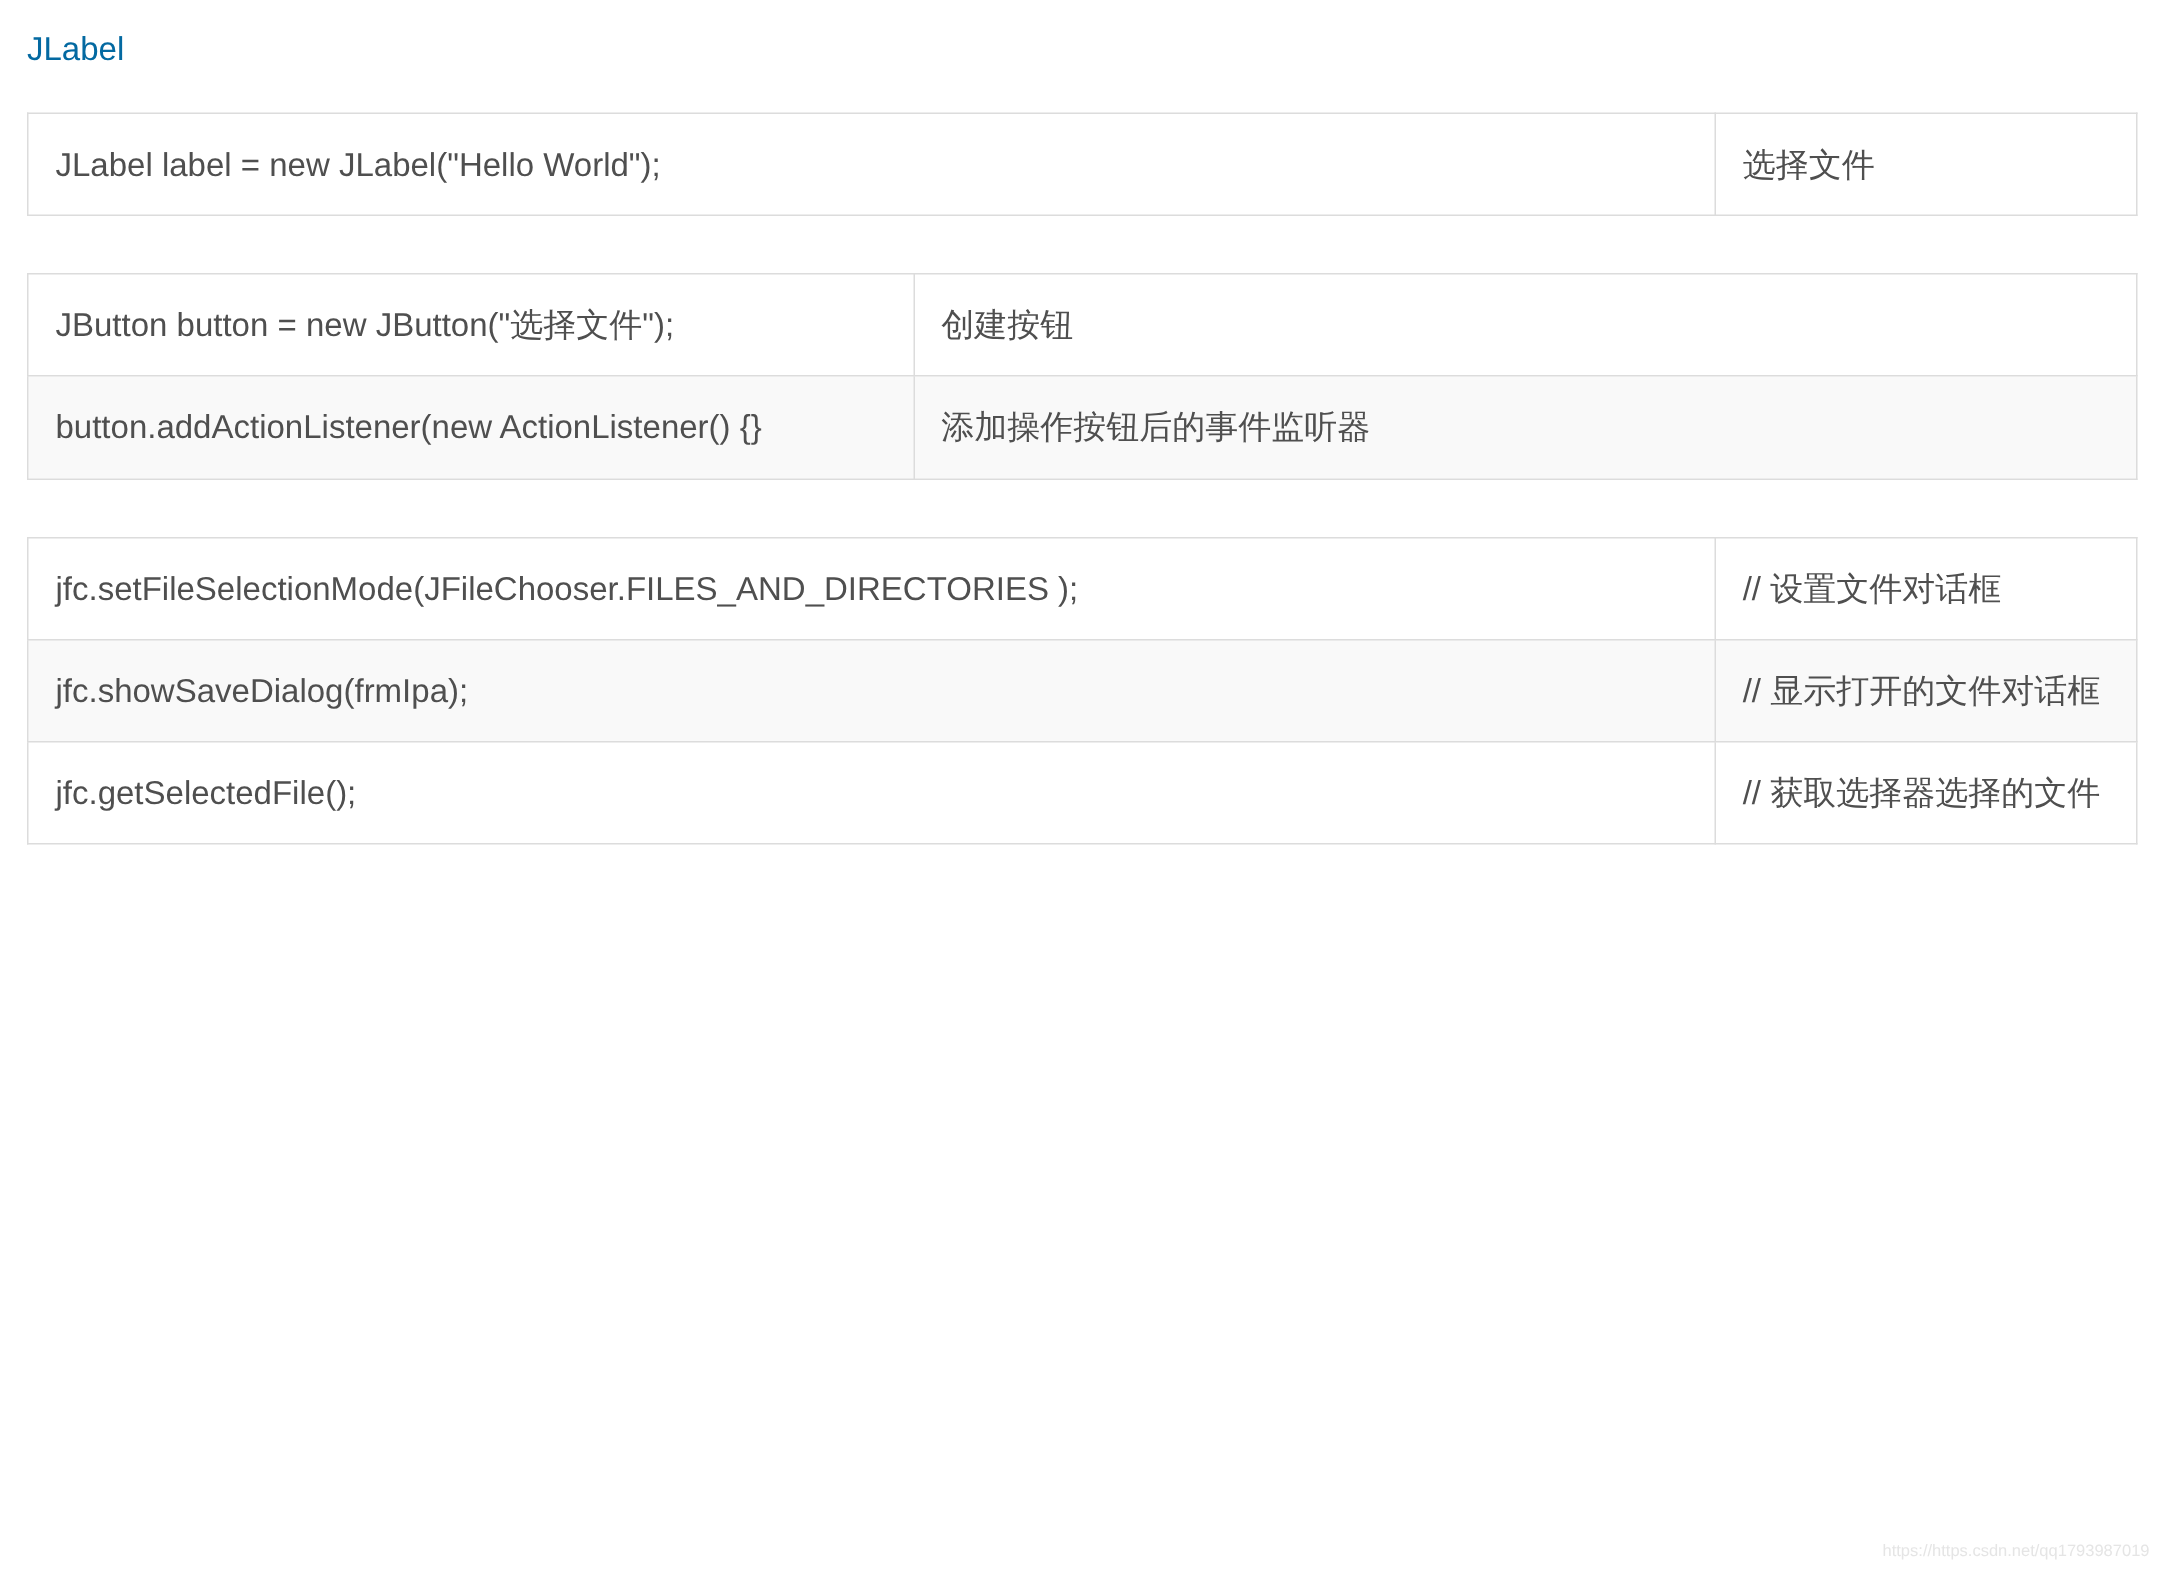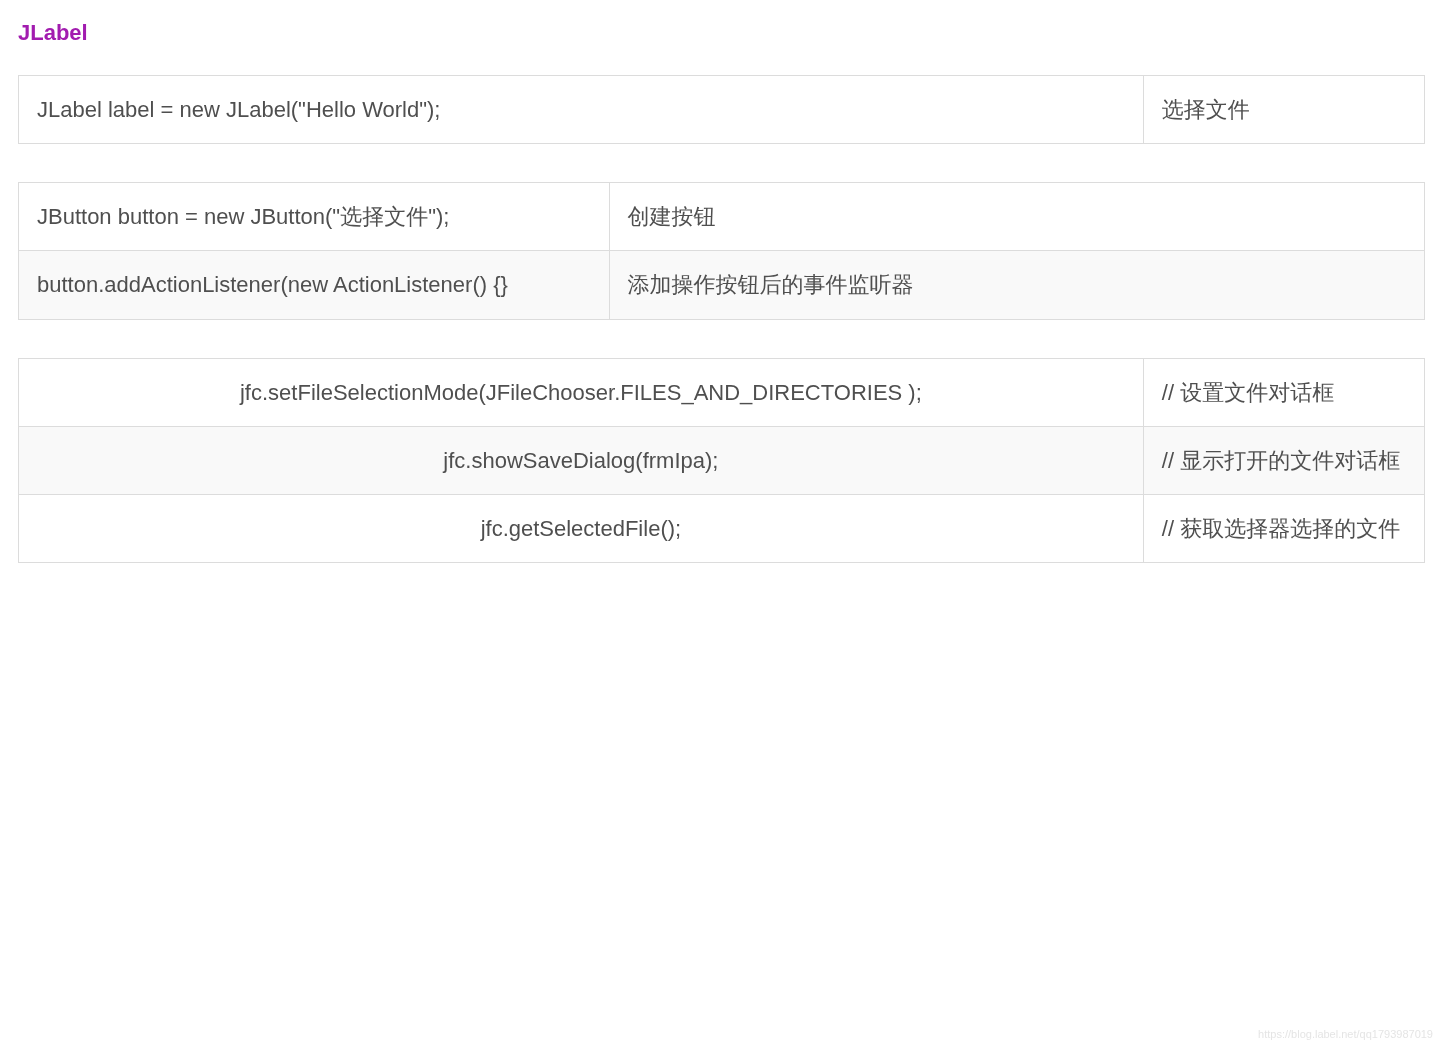--- a/index.html
+++ b/index.html
@@ -12,23 +12,23 @@
       background: #ffffff;
       padding: 16px 18px;
       color: #4f4f4f;
       font-size: 22px;
       line-height: 1.5;
     }
     .section {
       margin-bottom: 38px;
     }
     .section-heading {
-      font-weight: 700;
+      font-weight: 400;
       font-size: 22px;
-      color: #a21caf;
+      color: #0369a1;
       margin-bottom: 26px;
     }
     table.code-table {
       width: 100%;
       border-collapse: collapse;
       table-layout: auto;
     }
     table.code-table td {
       border: 1px solid #dcdcdc;
       padding: 16px 18px;
@@ -44,21 +44,21 @@
       position: fixed;
       bottom: 6px;
       right: 10px;
       font-size: 11px;
       color: #e5e5e5;
       pointer-events: none;
     }
     
     .t1 td:first-child { width: 80%; }
     .t2 td:first-child { width: 42%; }
-    .t3 td:first-child { width: 80%; text-align: center; }
+    .t3 td:first-child { width: 80%; }
   </style>
 </head>
 <body>
 
 <div class="section">
   <div class="section-heading">JLabel</div>
   <table class="code-table t1">
     <tbody>
         <tr>
       <td> JLabel label = new JLabel("Hello World");</td>
@@ -95,13 +95,13 @@
       <td>// 显示打开的文件对话框</td>
     </tr>
     <tr>
       <td>jfc.getSelectedFile();</td>
       <td>// 获取选择器选择的文件</td>
     </tr>
   </tbody>
     </table>
 </div>
 
-<div class="watermark">https://blog.label.net/qq1793987019</div>
+<div class="watermark">https://https.csdn.net/qq1793987019</div>
 
 </body></html>

